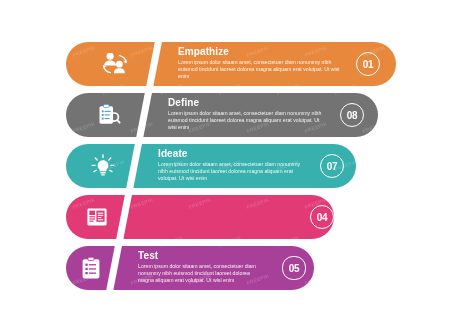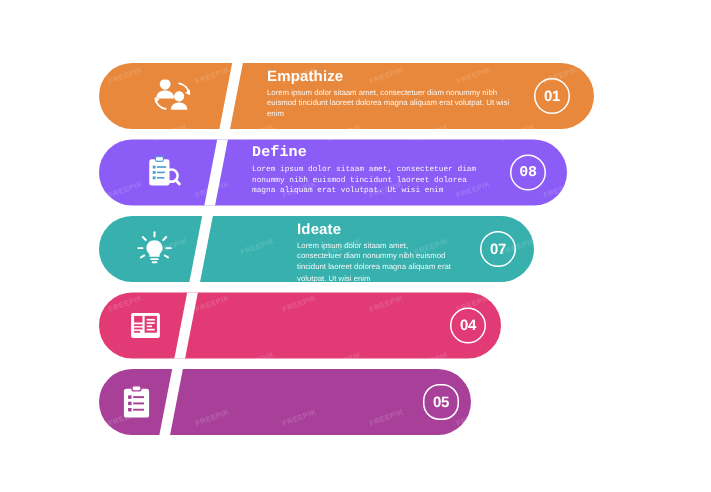--- a/index.html
+++ b/index.html
@@ -30,21 +30,21 @@
   }
 
   .row {
     position: absolute;
     height: 44px;
     border-radius: 22px;
     overflow: hidden;
   }
 
   .row-1 { left: 66px; top: 42px;  width: 330px; background: #e8883c; }
-  .row-2 { left: 66px; top: 93px;  width: 312px; background: #8b5cf6; font-family: Liberation Mono, monospace; }
+  .row-2 { left: 66px; top: 93px;  width: 312px; background: #737373; }
   .row-3 { left: 66px; top: 144px; width: 290px; background: #37b0ae; }
   .row-4 { left: 66px; top: 195px; width: 268px; background: #e13a75; }
   .row-5 { left: 66px; top: 246px; width: 248px; background: #a8409a; }
 
   
   .divider {
     position: absolute;
     top: -20px;
     height: 90px;
     width: 7px;
@@ -74,21 +74,21 @@
 
   .icon-slot svg { display: block; }
 
   .content {
     position: absolute;
     top: 4px;
     right: 54px;
   }
   .row-1 .content { left: 112px; }
   .row-2 .content { left: 102px; }
-  .row-3 .content { left: 92px; margin-left: 40px; }
+  .row-3 .content { left: 92px; }
   .row-4 .content { left: 82px; }
   .row-5 .content { left: 72px; }
 
   .row-title {
     color: #ffffff;
     font-size: 10px;
     font-weight: bold;
     line-height: 12px;
     margin: 0 0 1px 0;
     letter-spacing: 0.1px;
@@ -115,21 +115,21 @@
     justify-content: center;
     color: #ffffff;
     font-size: 10px;
     font-weight: bold;
     letter-spacing: -0.2px;
     box-sizing: border-box;
   }
   .row-1 .badge { right: 16px; text-align: right; }
   .row-2 .badge { right: 14px; }
   .row-3 .badge { right: 12px; }
-  .row-4 .badge { right: 10px; }
+  .row-4 .badge { right: 0; }
   .row-5 .badge { right: 8px; border-radius: 11px; }
 
   
   .watermarks {
     position: absolute;
     inset: 0;
     pointer-events: none;
     overflow: hidden;
   }
   .wm {
@@ -241,20 +241,24 @@
           <rect x="8.0" y="1.2" width="6.0" height="3.4" rx="1.3" fill="#ffffff" stroke="#a8409a" stroke-width="0.9"></rect>
           <rect x="5.4" y="7.6" width="2.3" height="2.3" fill="#a8409a"></rect>
           <rect x="8.8" y="8.1" width="7.2" height="1.3" fill="#a8409a"></rect>
           <rect x="5.4" y="11.8" width="2.3" height="2.3" fill="#a8409a"></rect>
           <rect x="8.8" y="12.3" width="7.2" height="1.3" fill="#a8409a"></rect>
           <rect x="5.4" y="16.0" width="2.3" height="2.3" fill="#a8409a"></rect>
           <rect x="8.8" y="16.5" width="7.2" height="1.3" fill="#a8409a"></rect>
         </svg>
       </div>
       <div class="divider"></div>
+      <div class="content">
+        <p class="row-title">Test</p>
+        <p class="row-desc">Lorem ipsum dolor sitaam amet, consectetuer diam nonummy nibh euismod tincidunt laoreet dolorea magna aliquam erat volutpat. Ut wisi enim</p>
+      </div>
       <div class="badge">05</div>
     </div>
 
   </div>
 
   <div class="watermarks">
       <span class="wm" style="left: -14px; top: 10px;">FREEPIK</span>
       <span class="wm" style="left: 44px; top: 10px;">FREEPIK</span>
       <span class="wm" style="left: 102px; top: 10px;">FREEPIK</span>
       <span class="wm" style="left: 160px; top: 10px;">FREEPIK</span>

